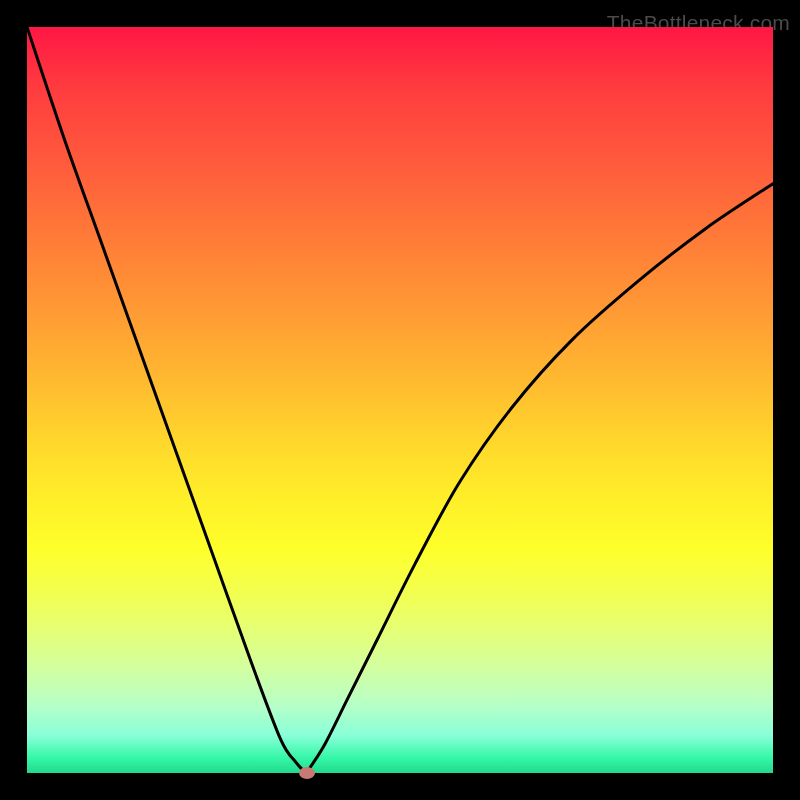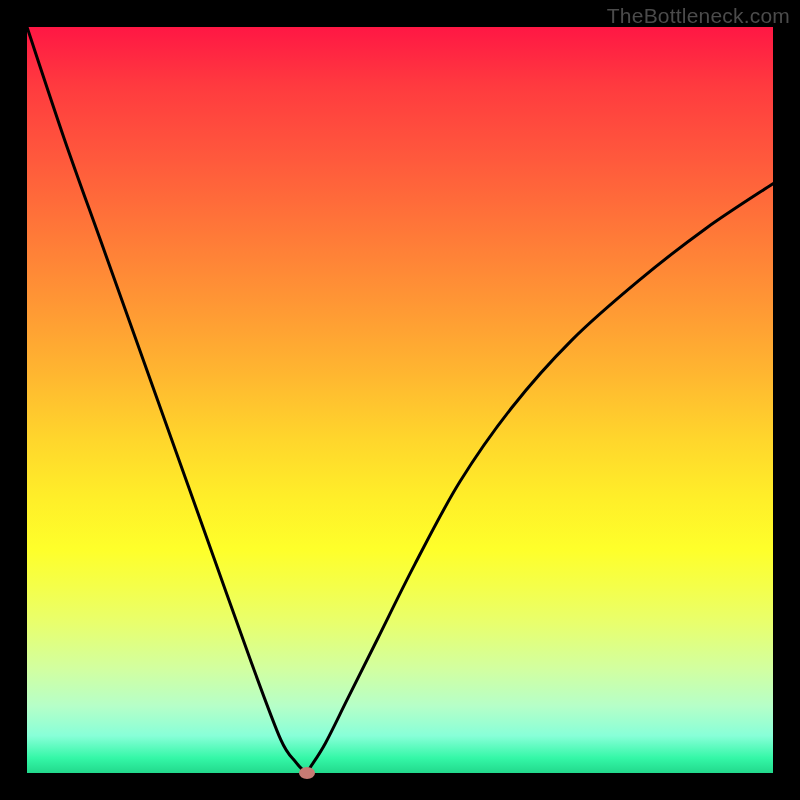--- a/index.html
+++ b/index.html
@@ -39,21 +39,21 @@
   .curve {
     position: absolute;
     left: 0;
     top: 0;
     width: 746px;
     height: 746px;
     pointer-events: none;
   }
   .watermark {
     position: absolute;
-    top: 4px;
+    top: 11px;
     right: 10px;
     color: #4b4b4b;
     font-size: 21px;
     font-weight: 500;
     letter-spacing: 0.2px;
   }
   .minpoint {
     position: absolute;
     width: 16px;
     height: 12px;

